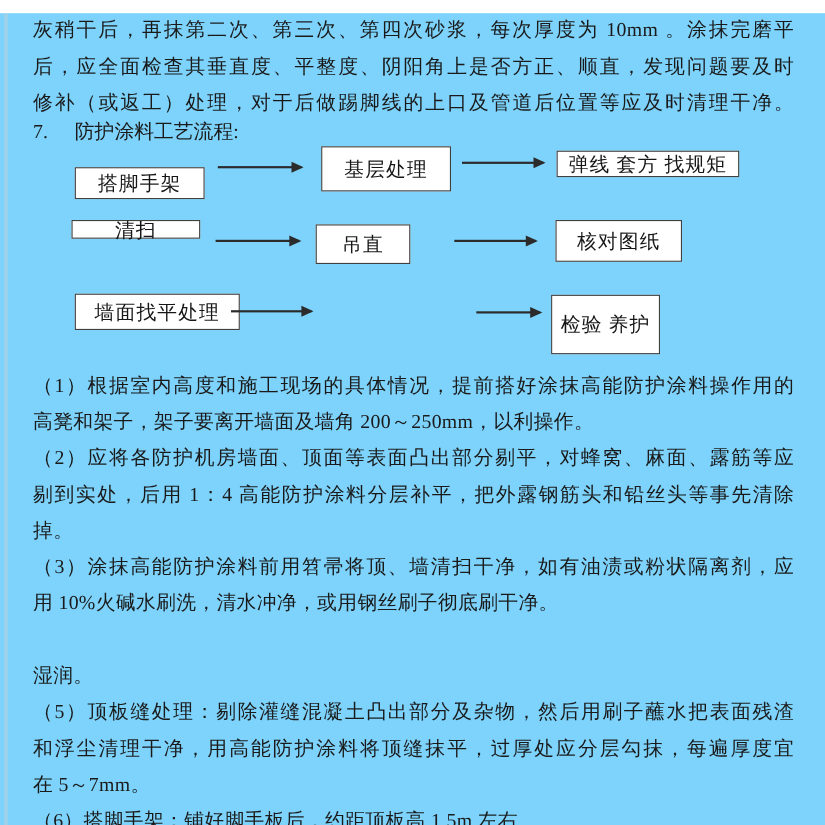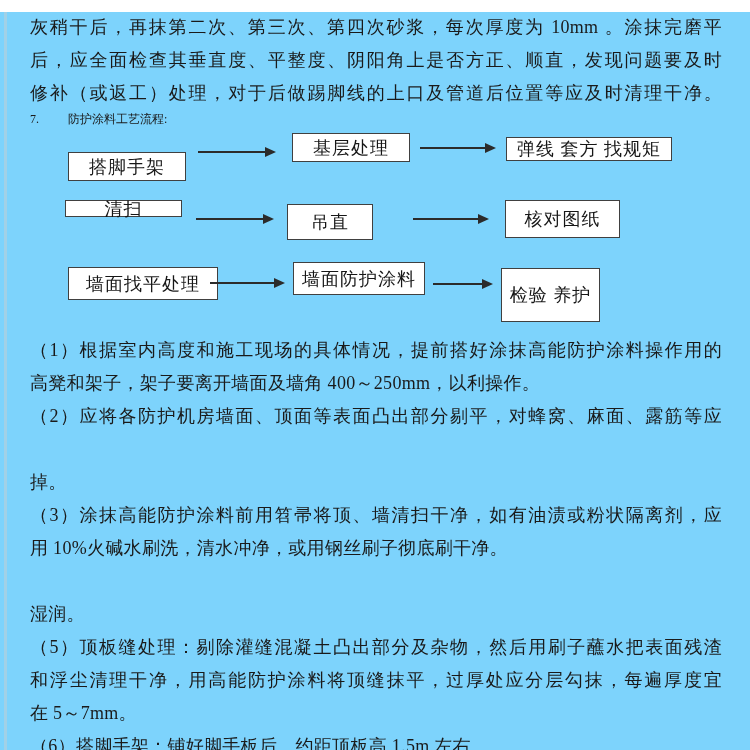--- a/index.html
+++ b/index.html
@@ -40,21 +40,21 @@
     text-align-last: justify;
     text-justify: inter-character;
     overflow: hidden;
   }
   .heading {
     position: absolute;
     left: 30px;
     width: 692px;
     height: 28px;
     line-height: 28px;
-    font-size: 12px;
+    font-size: 18px;
     white-space: nowrap;
   }
   .hnum {
     display: inline-block;
     width: 38px;
   }
   .fbox {
     position: absolute;
     box-sizing: border-box;
     border: 1.5px solid #404040;
@@ -92,39 +92,39 @@
   <div class="tline j" style="top:-1px">灰稍干后，再抹第二次、第三次、第四次砂浆，每次厚度为 10mm 。涂抹完磨平</div>
   <div class="tline j" style="top:32px">后，应全面检查其垂直度、平整度、阴阳角上是否方正、顺直，发现问题要及时</div>
   <div class="tline j" style="top:65px">修补（或返工）处理，对于后做踢脚线的上口及管道后位置等应及时清理干净。</div>
 
   <div class="heading" style="top:93px">
     <span class="hnum">7.</span><span>防护涂料工艺流程:</span>
   </div>
 
   <div class="fbox" style="left:68px;top:140px;width:118px;height:29px">搭脚手架</div>
   <div class="arrow" style="left:198px;top:139px;width:76px"></div>
-  <div class="fbox" style="left:292px;top:121px;width:118px;height:29px">基层处理</div>
+  <div class="fbox" style="left:292px;top:121px;width:118px;height:41px">基层处理</div>
   <div class="arrow" style="left:420px;top:135px;width:74px"></div>
   <div class="fbox" style="left:506px;top:125px;width:166px;height:24px">弹线 套方 找规矩</div>
 
   <div class="fbox" style="left:65px;top:188px;width:117px;height:17px">清扫</div>
   <div class="arrow" style="left:196px;top:206px;width:76px"></div>
   <div class="fbox" style="left:287px;top:192px;width:86px;height:36px">吊直</div>
   <div class="arrow" style="left:413px;top:206px;width:74px"></div>
   <div class="fbox" style="left:505px;top:188px;width:115px;height:38px">核对图纸</div>
 
   <div class="fbox" style="left:68px;top:255px;width:150px;height:33px">墙面找平处理</div>
   <div class="arrow" style="left:210px;top:270px;width:73px"></div>
-  <div class="fbox" style="left:293px;top:250px;width:132px;height:33px">墙面防护涂料</div>
   <div class="arrow" style="left:433px;top:271px;width:58px"></div>
   <div class="fbox" style="left:501px;top:256px;width:99px;height:54px">检验 养护</div>
 
   <div class="tline j" style="top:322px">（1）根据室内高度和施工现场的具体情况，提前搭好涂抹高能防护涂料操作用的</div>
-  <div class="tline" style="top:355px">高凳和架子，架子要离开墙面及墙角 400～250mm，以利操作。</div>
+  <div class="tline" style="top:355px">高凳和架子，架子要离开墙面及墙角 200～250mm，以利操作。</div>
   <div class="tline j" style="top:388px">（2）应将各防护机房墙面、顶面等表面凸出部分剔平，对蜂窝、麻面、露筋等应</div>
+  <div class="tline j" style="top:421px">剔到实处，后用 1：4 高能防护涂料分层补平，把外露钢筋头和铅丝头等事先清除</div>
   <div class="tline" style="top:454px">掉。</div>
   <div class="tline j" style="top:487px">（3）涂抹高能防护涂料前用笤帚将顶、墙清扫干净，如有油渍或粉状隔离剂，应</div>
   <div class="tline" style="top:520px">用 10%火碱水刷洗，清水冲净，或用钢丝刷子彻底刷干净。</div>
   <div class="tline" style="top:586px">湿润。</div>
   <div class="tline j" style="top:619px">（5）顶板缝处理：剔除灌缝混凝土凸出部分及杂物，然后用刷子蘸水把表面残渣</div>
   <div class="tline j" style="top:652px">和浮尘清理干净，用高能防护涂料将顶缝抹平，过厚处应分层勾抹，每遍厚度宜</div>
   <div class="tline" style="top:685px">在 5～7mm。</div>
   <div class="tline" style="top:718px">（6）搭脚手架：铺好脚手板后，约距顶板高 1.5m 左右。</div>
 </div>
 

